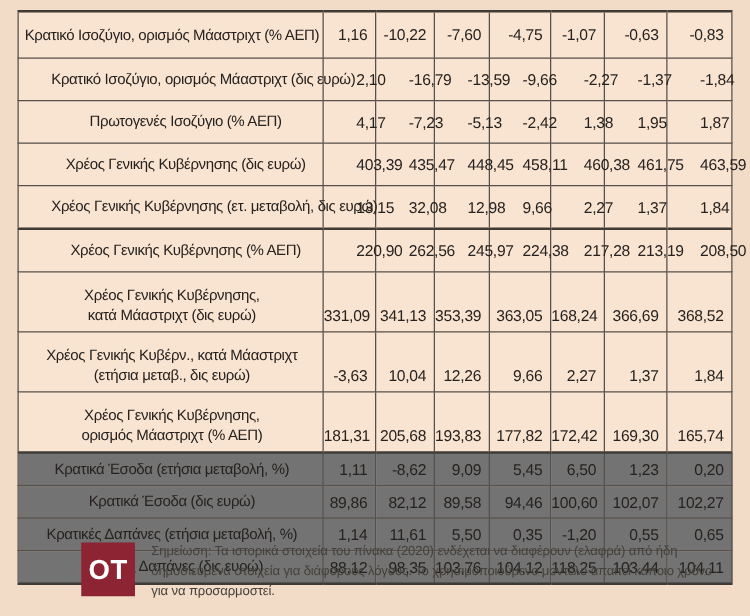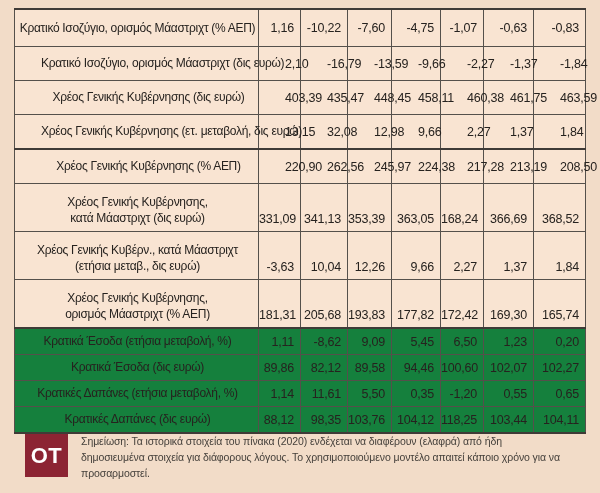--- a/index.html
+++ b/index.html
@@ -46,21 +46,21 @@
   td.val {
     text-align: right;
     padding: 2px 6px 2px 0;
     font-size: 12.5px;
     letter-spacing: -0.2px;
   }
   tr.r1 td { height: 32px; border-top: 2px solid #3f3b37; }
   tr.std td { height: 29px; padding-left: 26px; }
   tr.tall td { height: 40px; vertical-align: bottom; padding-bottom: 5px; }
   tr.sep-after td { border-bottom: 2px solid #3f3b37; }
-  tr.dark td { background: #15803d; height: 21px; }
+  tr.dark td { background: #737373; height: 21px; }
   tr.dark-first td { border-top: 2.5px solid #3f3b37; }
   tr.last td { border-bottom: 2px solid #3f3b37; }
   td .ln { display: block; }
 
   .footer {
     position: absolute;
     left: 25px;
     top: 434px;
     display: flex;
     align-items: flex-start;
@@ -72,20 +72,21 @@
     height: 43px;
     flex: 0 0 43px;
     background: #8c2433;
     color: #ffffff;
     font-weight: bold;
     font-size: 22px;
     letter-spacing: 0.5px;
     display: flex;
     align-items: center;
     justify-content: center;
+    margin-left: 40px;
   }
   .notes {
     width: 480px;
     font-size: 10.5px;
     line-height: 1.5;
     color: #45403b;
     letter-spacing: -0.1px;
     padding-top: 0px;
   }
 </style>
@@ -120,20 +121,30 @@
         <td class="lbl">Κρατικό Ισοζύγιο, ορισμός Μάαστριχτ (δις ευρώ)</td>
         <td class="val">2,10</td>
         <td class="val">-16,79</td>
         <td class="val">-13,59</td>
         <td class="val">-9,66</td>
         <td class="val">-2,27</td>
         <td class="val">-1,37</td>
         <td class="val">-1,84</td>
       </tr>
       <tr class="std">
+        <td class="lbl">Πρωτογενές Ισοζύγιο (% ΑΕΠ)</td>
+        <td class="val">4,17</td>
+        <td class="val">-7,23</td>
+        <td class="val">-5,13</td>
+        <td class="val">-2,42</td>
+        <td class="val">1,38</td>
+        <td class="val">1,95</td>
+        <td class="val">1,87</td>
+      </tr>
+      <tr class="std">
         <td class="lbl">Χρέος Γενικής Κυβέρνησης (δις ευρώ)</td>
         <td class="val">403,39</td>
         <td class="val">435,47</td>
         <td class="val">448,45</td>
         <td class="val">458,11</td>
         <td class="val">460,38</td>
         <td class="val">461,75</td>
         <td class="val">463,59</td>
       </tr>
       <tr class="std sep-after">

